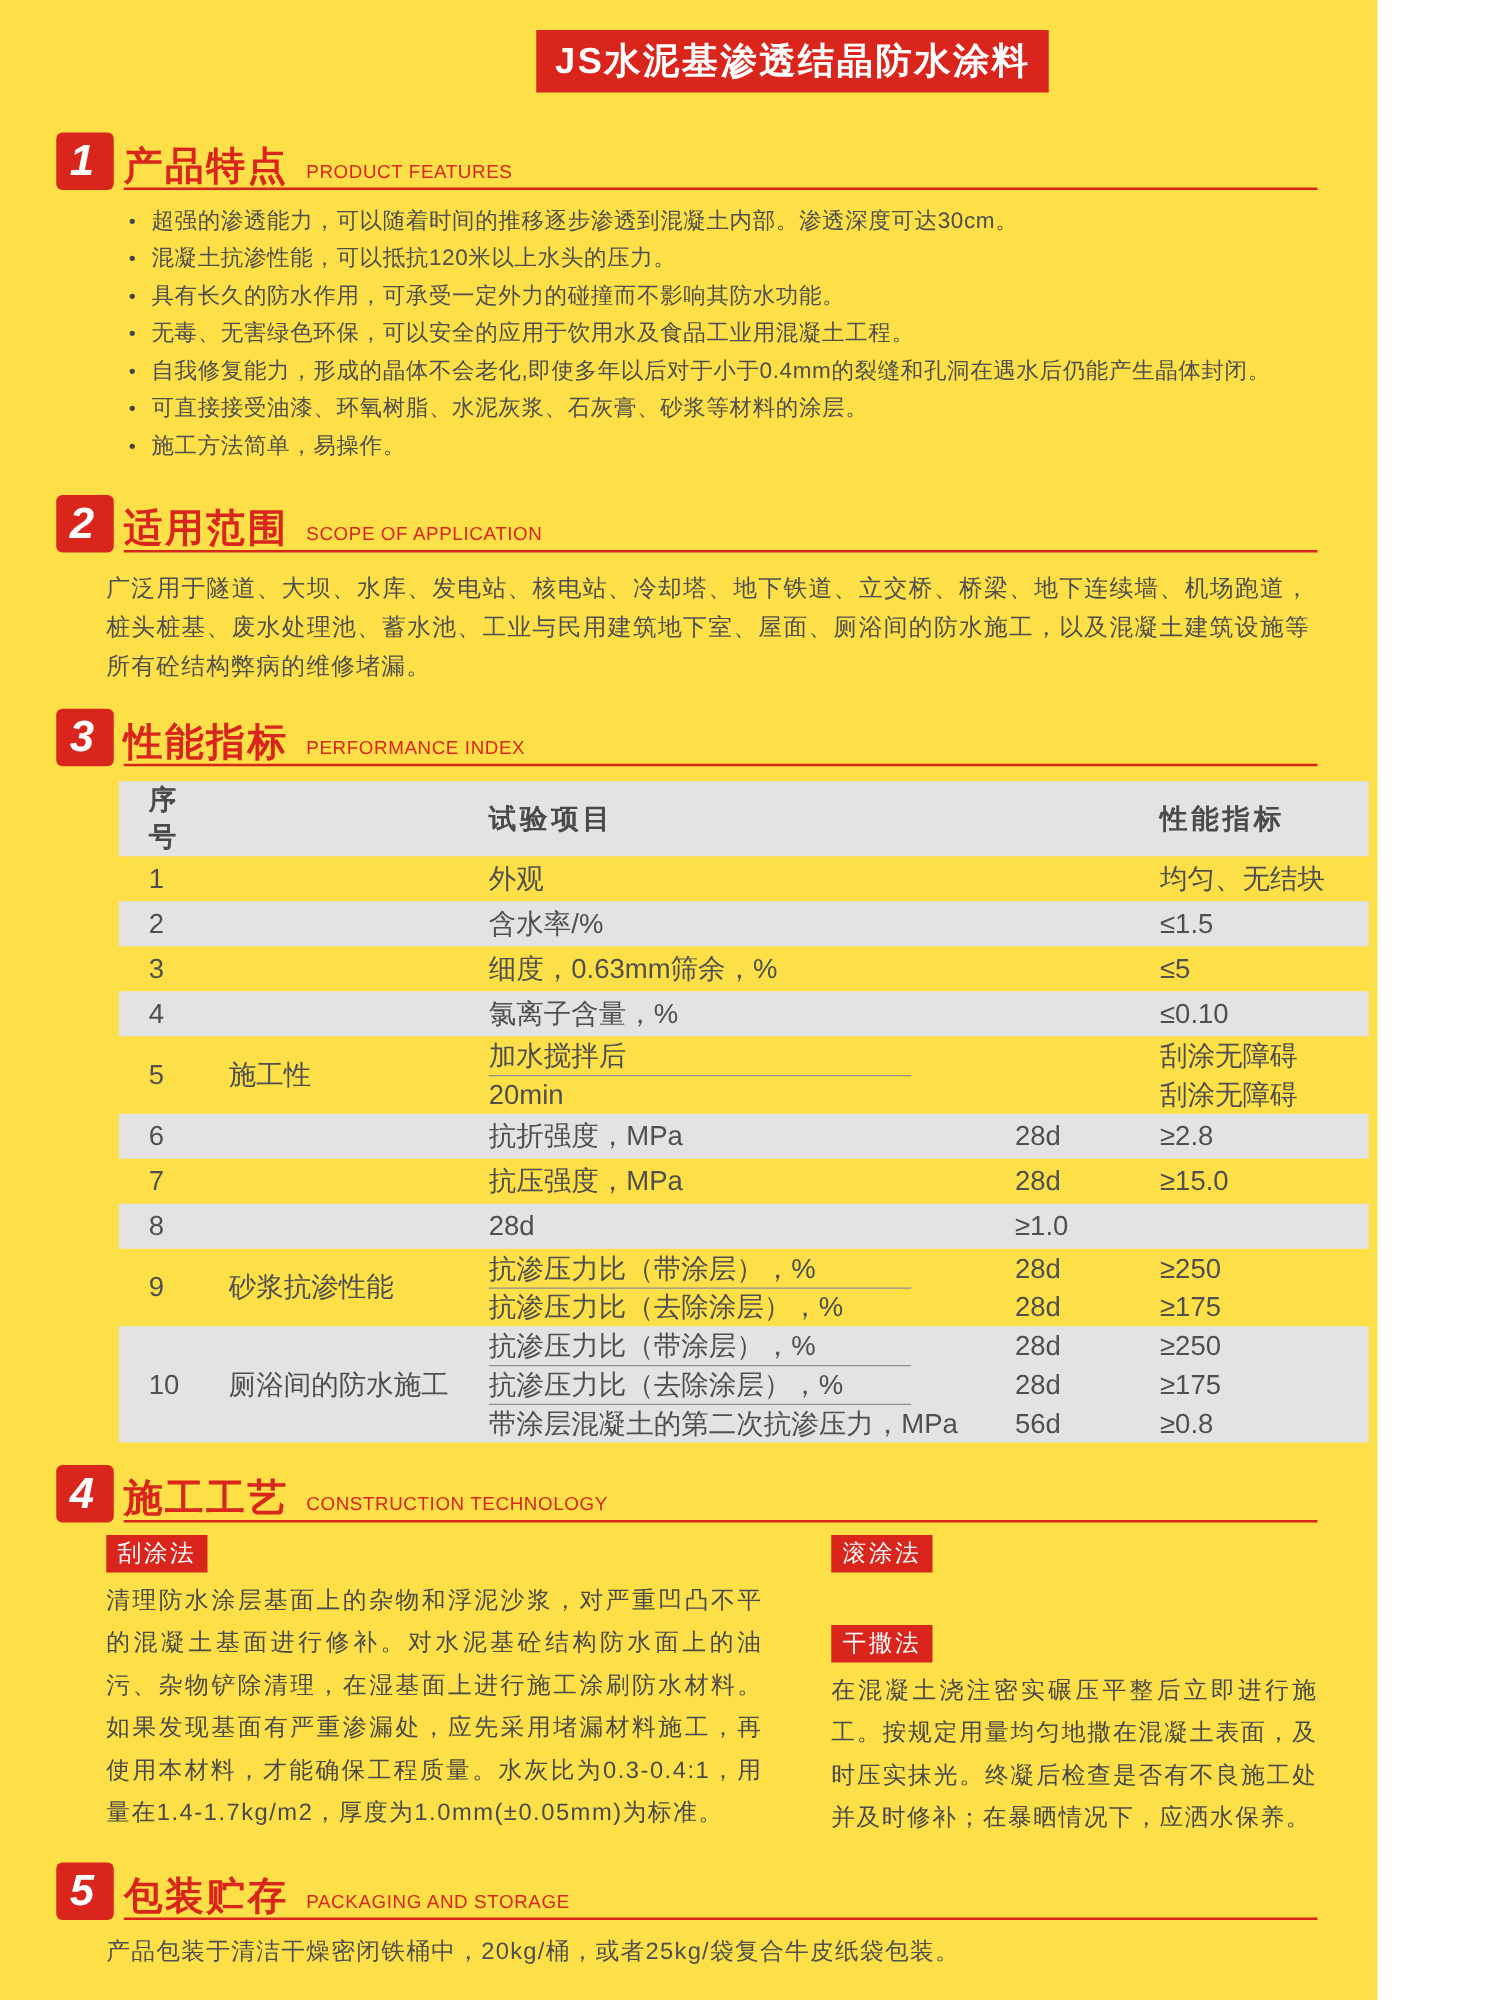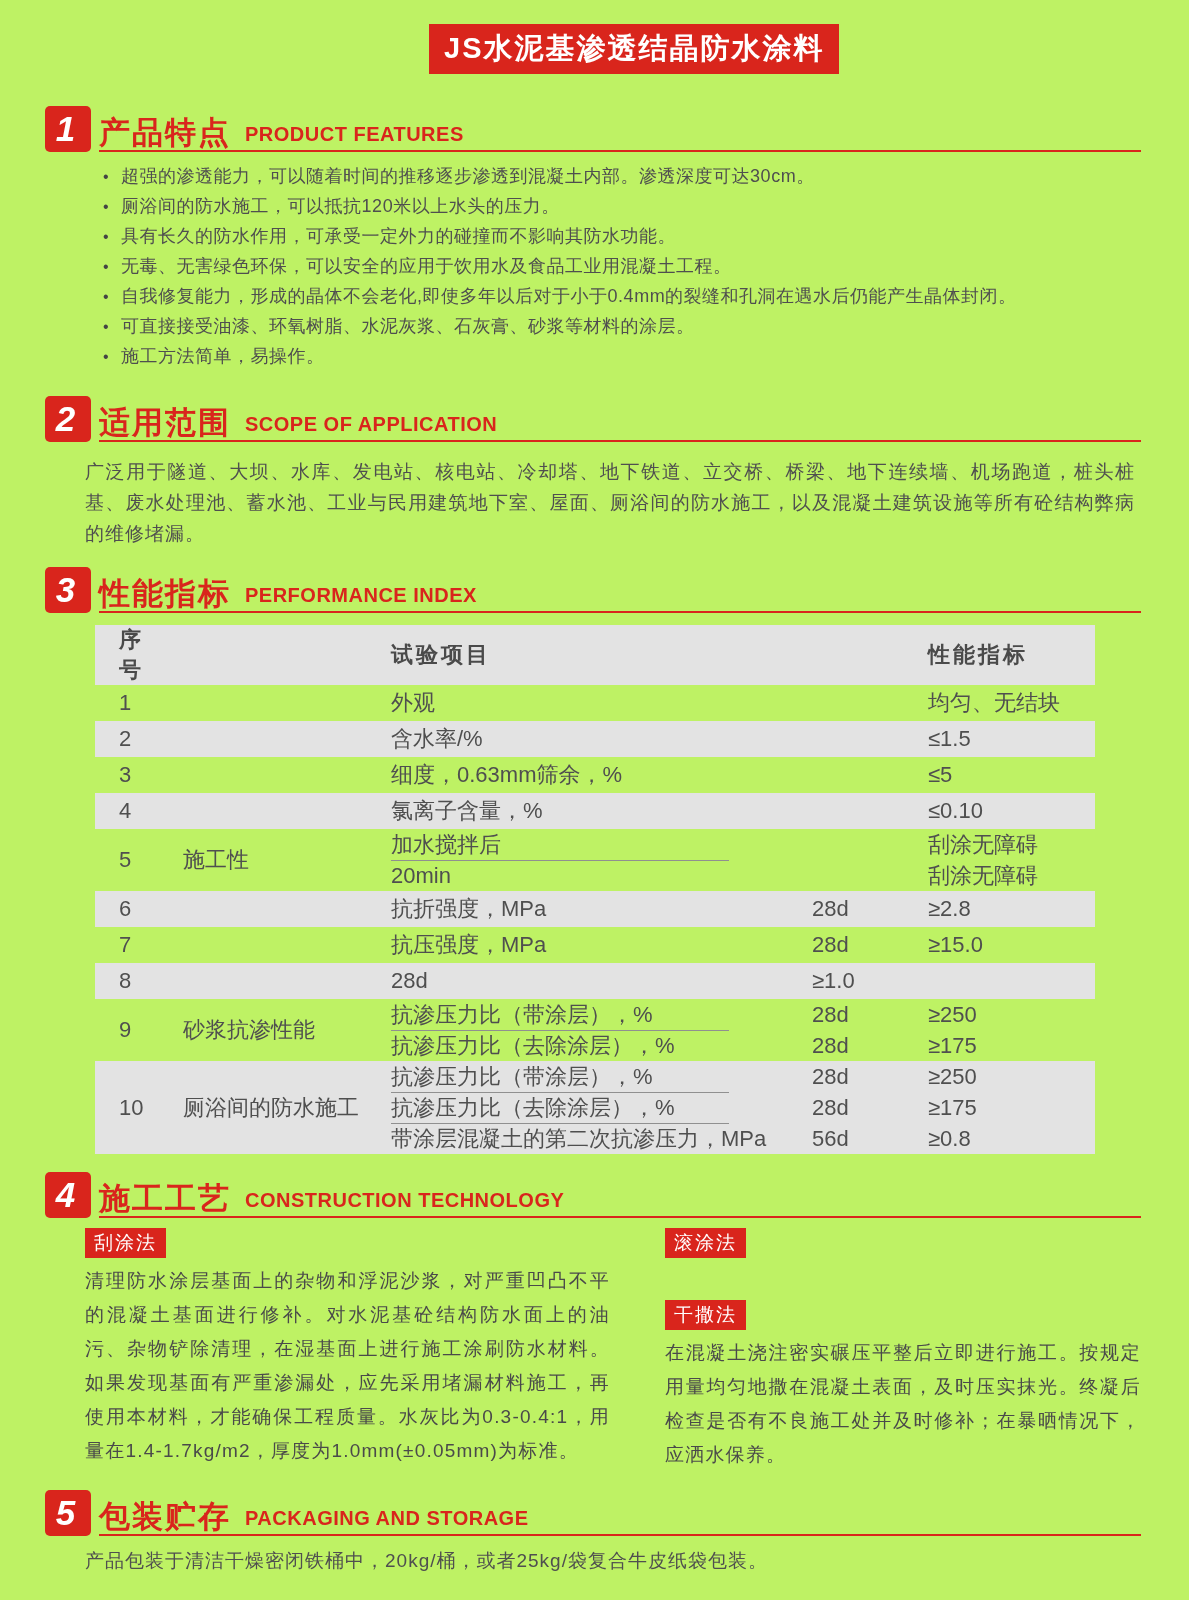--- a/index.html
+++ b/index.html
@@ -3,21 +3,21 @@
 <meta charset="utf-8">
 <style>
   :root{
     --accent:#d9251c;
     --shade:#e3e3e3;
     --divider:#909090;
     --text:#4f4f4f;
   }
   *{margin:0;padding:0;box-sizing:border-box;}
   body{font-family:"Liberation Sans","DejaVu Sans",sans-serif;background:#ffffff;}
-  .page{position:relative;width:1189px;height:1600px;background:#bef264;overflow:hidden;}
+  .page{position:relative;width:1102px;height:1600px;background:#fde047;overflow:hidden;}
 
   
   .title-bar{
     position:absolute;top:24px;left:429px;
     background:var(--accent);color:#fff;
     font-size:29px;font-weight:bold;letter-spacing:2px;
     padding:5px 15px;
   }
 
   .content{padding:106px 48px 0 45px;}
@@ -30,21 +30,21 @@
     font-style:italic;font-weight:bold;font-size:35px;
     display:flex;align-items:center;justify-content:center;
     padding-right:5px;
   }
   .sec-rest{
     flex:1;margin-left:8px;height:46px;
     border-bottom:2px solid var(--accent);
     display:flex;align-items:flex-end;gap:14px;padding-bottom:2px;
   }
   .sec-title-cn{font-size:31px;font-weight:bold;color:var(--accent);line-height:1;letter-spacing:2px;}
-  .sec-title-en{font-size:20px;font-weight:bold;color:var(--accent);padding-bottom:2px;letter-spacing:0.5px;}
+  .sec-title-en{font-size:15px;font-weight:normal;color:var(--accent);padding-bottom:2px;letter-spacing:0.5px;}
 
   
   .bullets{margin:12px 0 0 58px;list-style:none;}
   .bullet{display:flex;align-items:baseline;height:30px;font-size:18px;color:var(--text);letter-spacing:0.5px;white-space:nowrap;}
   .dot::before{content:"\2022";color:#444;margin-right:12px;font-size:16px;}
 
   
   .scope{margin:14px 6px 0 40px;font-size:19px;line-height:31px;color:var(--text);text-align:justify;letter-spacing:1px;}
 
   
@@ -95,21 +95,21 @@
         <span class="sec-title-en">PRODUCT FEATURES</span>
       </div>
     </div>
     <ul class="bullets">
       <li class="bullet">
           <span class="dot"></span>
           <span>超强的渗透能力，可以随着时间的推移逐步渗透到混凝土内部。渗透深度可达30cm。</span>
         </li>
       <li class="bullet">
           <span class="dot"></span>
-          <span>厕浴间的防水施工，可以抵抗120米以上水头的压力。</span>
+          <span>混凝土抗渗性能，可以抵抗120米以上水头的压力。</span>
         </li>
       <li class="bullet">
           <span class="dot"></span>
           <span>具有长久的防水作用，可承受一定外力的碰撞而不影响其防水功能。</span>
         </li>
       <li class="bullet">
           <span class="dot"></span>
           <span>无毒、无害绿色环保，可以安全的应用于饮用水及食品工业用混凝土工程。</span>
         </li>
       <li class="bullet">

